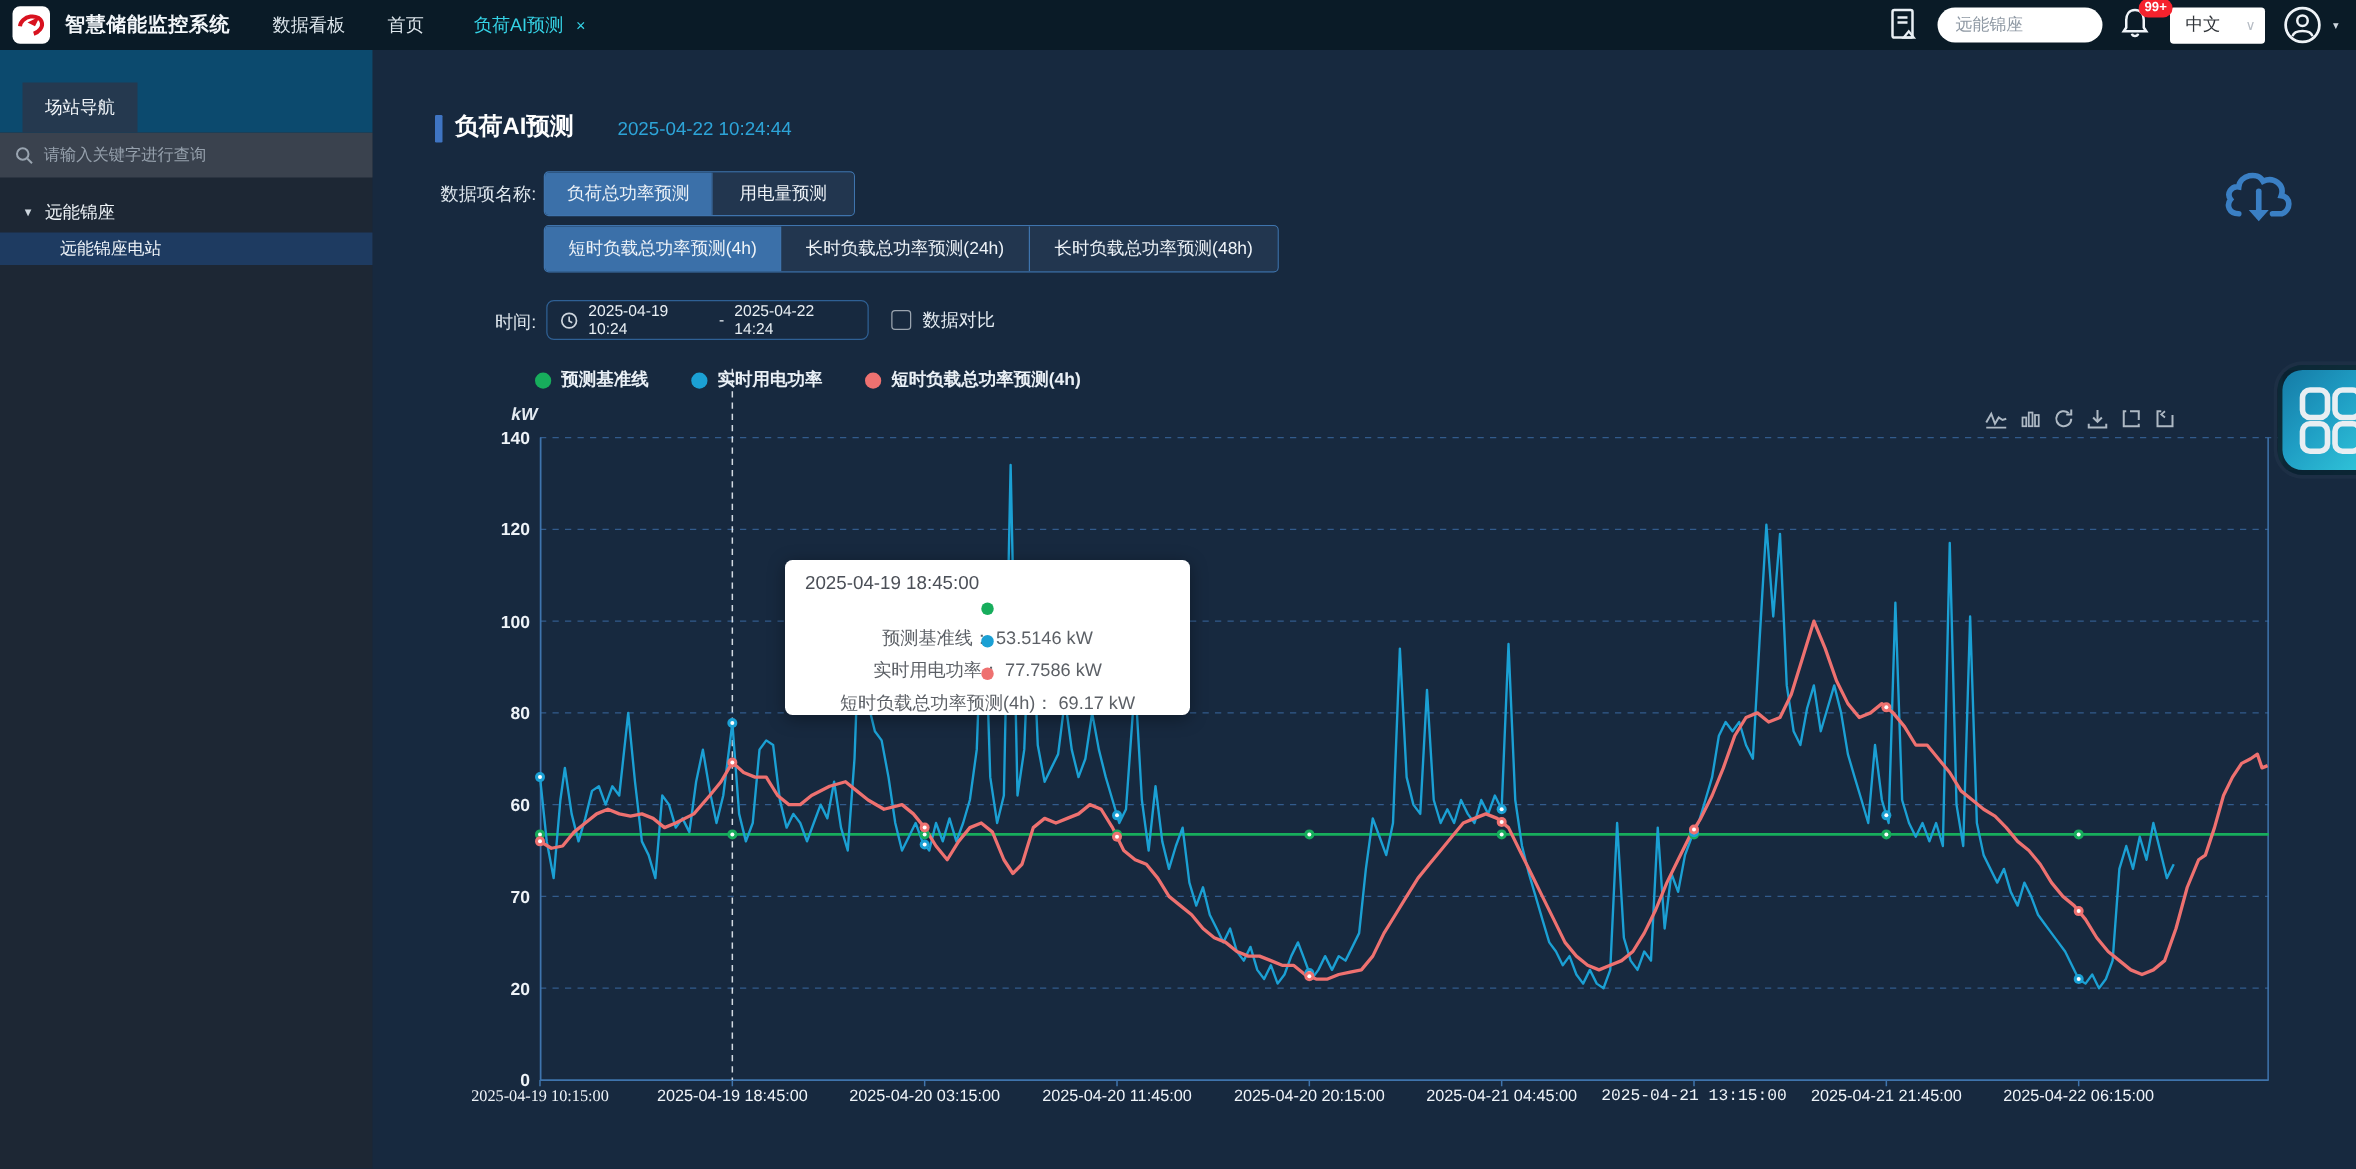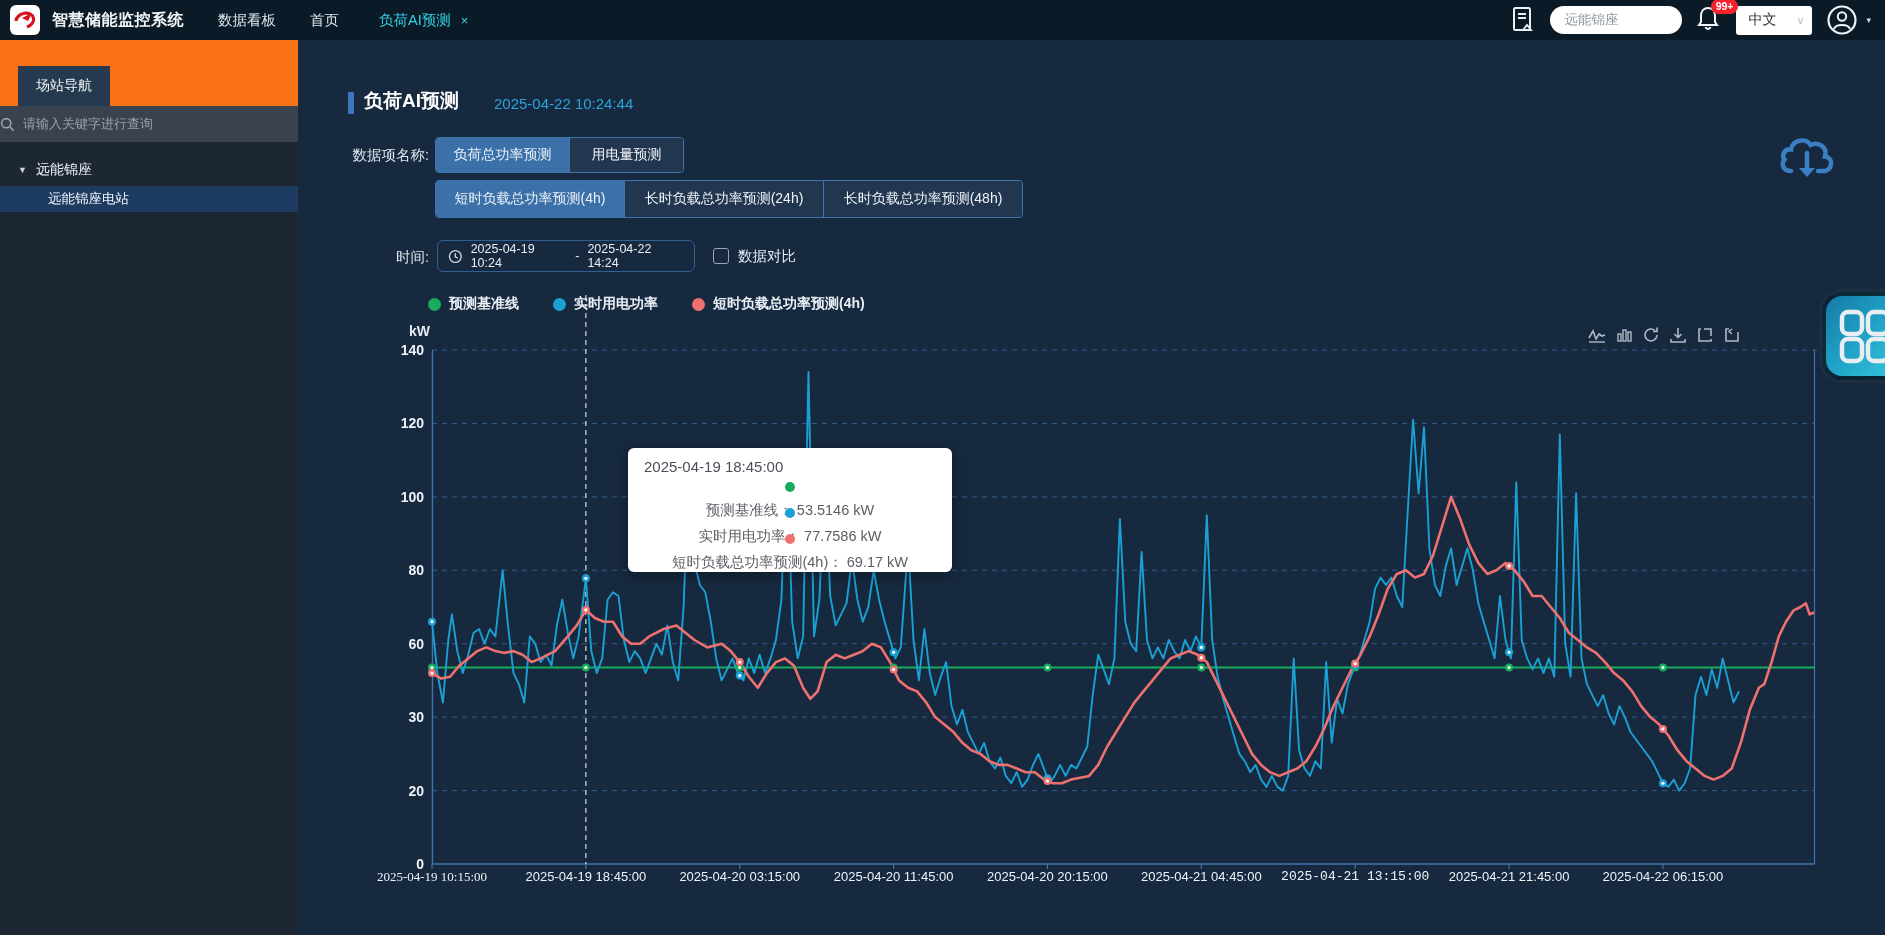--- a/index.html
+++ b/index.html
@@ -18,23 +18,23 @@
   .search-pill { width:132px; height:28px; background:#fff; border-radius:15px; display:flex; align-items:center; padding-left:14px; color:#8f99a4; font-size:13.5px; }
   .bell-wrap { position:relative; width:26px; height:30px; }
   .badge { position:absolute; right:-16px; top:-6px; background:#f5222d; color:#fff; font-size:10.5px; font-weight:bold; border-radius:9px; padding:1px 5px 2px; line-height:12px; }
   .lang-select { width:76px; height:29px; background:#fff; border-radius:3px; display:flex; align-items:center; justify-content:space-between; padding:0 8px 0 12px; }
   .lang-select .lang-text { color:#2f3338; font-size:14px; }
   .lang-select .chev { color:#b7bdc5; font-size:11px; }
   .avatar-caret { color:#cfd8df; font-size:9px; margin-left:-6px; }
 
   
   .sidebar { position:absolute; left:0; top:40px; width:298px; height:895px; background:#1d2734; z-index:10; }
-  .sb-header { position:relative; height:66px; background:#f97316; }
+  .sb-header { position:relative; height:66px; background:#0c4a6e; }
   .sb-tab { position:absolute; left:18px; bottom:0; width:92px; height:40px; background:#25394f; color:#f0f4f8; font-size:14px; display:flex; align-items:center; justify-content:center; }
-  .sb-search { height:36px; background:#3a424e; display:flex; align-items:center; padding-left:0; gap:8px; }
+  .sb-search { height:36px; background:#3a424e; display:flex; align-items:center; padding-left:12px; gap:8px; }
   .sb-search .ph { color:#96a1ad; font-size:13px; }
   .tree { padding-top:12px; }
   .tree-root { height:32px; display:flex; align-items:center; padding-left:18px; gap:9px; color:#eef3f7; font-size:14px; cursor:pointer; }
   .tree-caret { color:#cdd6de; font-size:9px; }
   .tree-child { height:26px; display:flex; align-items:center; padding-left:48px; background:#1e3b61; color:#f0f5fa; font-size:13.5px; cursor:pointer; }
 
   
   .accent-bar { position:absolute; left:348px; top:92px; width:6px; height:22px; background:#3f74c2; border-radius:1px; }
   .page-title { position:absolute; left:364px; top:88px; color:#fff; font-size:19px; font-weight:bold; }
   .page-timestamp { position:absolute; left:494px; top:95px; color:#2da4d8; font-size:15px; }
@@ -50,21 +50,21 @@
   .time-box { position:absolute; left:437px; top:240px; width:258px; height:32px; border:1px solid #2f6094; border-radius:6px; display:flex; align-items:center; color:#e8eef3; font-size:12.5px; padding:0 10px; gap:8px; justify-content:space-between; }
   .checkbox { position:absolute; left:713px; top:248px; width:16px; height:16px; border:1.5px solid #9aa4af; border-radius:3px; background:transparent; cursor:pointer; }
   .checkbox-label { position:absolute; left:738px; top:247px; color:#e6edf3; font-size:14.5px; }
 
   
   .legend { position:absolute; left:428px; top:295px; display:flex; align-items:center; gap:34px; }
   .legend-item { display:flex; align-items:center; gap:8px; cursor:pointer; }
   .legend-dot { width:13px; height:13px; border-radius:50%; }
   .legend-label { color:#eaf0f6; font-size:14px; font-weight:600; }
 
-  .y-unit { position:absolute; left:398px; top:323px; width:32px; text-align:right; color:#e3eaf1; font-size:14px; font-weight:600; }
+  .y-unit { position:absolute; left:398px; top:323px; width:32px; text-align:right; color:#e3eaf1; font-size:14px; font-weight:600;font-style:italic; }
 
   
   .plot { position:absolute; left:432px; top:350px; width:1383px; height:514px; }
   .plot svg { overflow:visible; display:block; }
   .ylabels { position:absolute; left:382px; top:350px; width:42px; height:514px; }
   .ylabels div { position:absolute; right:0; width:42px; text-align:right; color:#eef3f8; font-size:14px; font-weight:600; }
   .xlabels { position:absolute; left:432px; top:869px; width:1383px; height:18px; }
   .xlabels span { position:absolute; transform:translateX(-50%); color:#eef3f8; font-size:13px; white-space:nowrap; }
 
   .chart-toolbar { position:absolute; left:1588px; top:326px; display:flex; gap:9px; }
@@ -221,21 +221,21 @@
   </svg>
   <svg width="18" height="18" viewBox="0 0 18 18">
     <path d="M6 3 L3 3 L3 15 L15 15 L15 6" fill="none" stroke="#aeb9c4" stroke-width="1.6"></path>
     <path d="M9 3 L6 5.5 L9 8" fill="none" stroke="#aeb9c4" stroke-width="1.4"></path>
   </svg>
 </div>
 
 <div class="ylabels" id="ylabels">
     <div style="top: 506px;">0</div>
     <div style="top: 432.571px;">20</div>
-    <div style="top: 359.143px;">30</div>
+    <div style="top: 359.143px;">70</div>
     <div style="top: 285.714px;">60</div>
     <div style="top: 212.286px;">80</div>
     <div style="top: 138.857px;">100</div>
     <div style="top: 65.4286px;">120</div>
     <div style="top: -8px;">140</div>
   </div>
 <div class="plot">
   <svg id="plot-svg" width="1383" height="514" viewBox="0 0 1383 514">
       <line x1="0" y1="514" x2="1383" y2="514" stroke="#3f74ad" stroke-width="1.4" stroke-dasharray="none" opacity="1"></line>
       <line x1="0" y1="440.57142857142856" x2="1383" y2="440.57142857142856" stroke="#3c6ca6" stroke-width="1" stroke-dasharray="5,5" opacity="0.75"></line>

